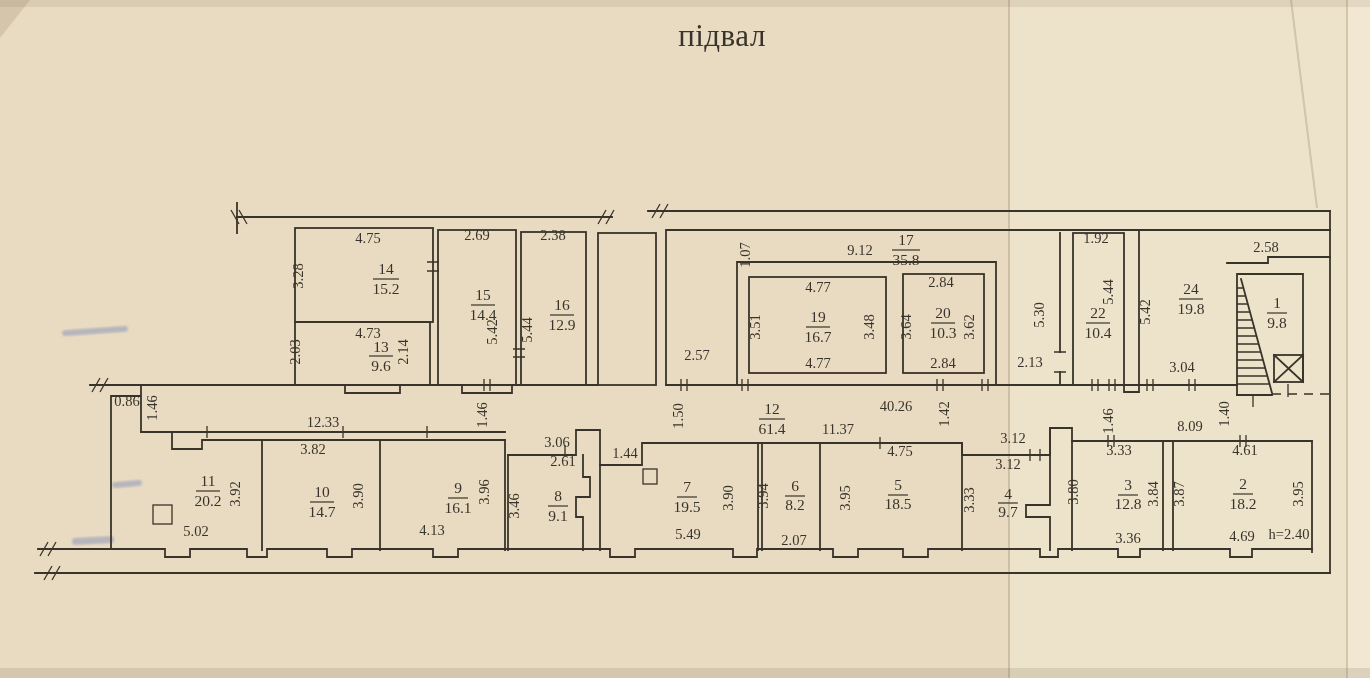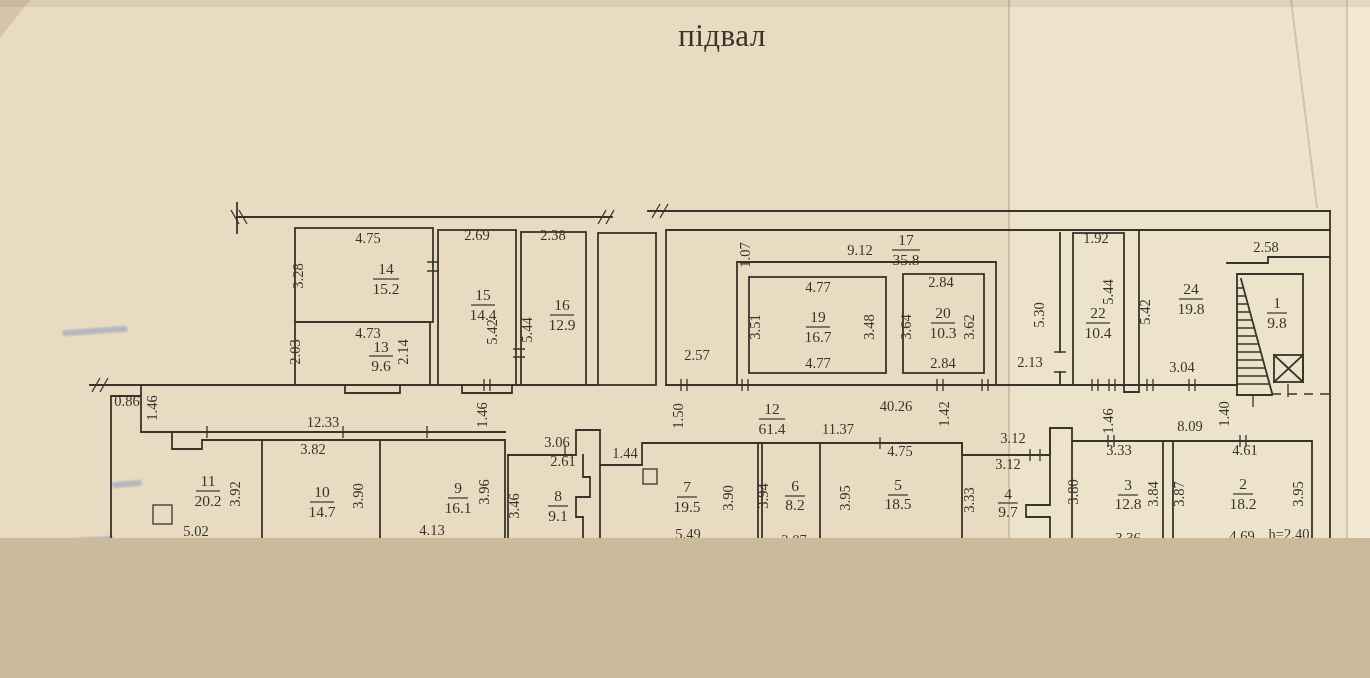--- a/index.html
+++ b/index.html
@@ -1,16 +1,16 @@
 <!DOCTYPE html>
 <html><head>
 <meta charset="utf-8">
 <style>
   html,body{margin:0;padding:0;background:#cbbb9c;}
-  .sheet{position:relative;width:1370px;height:538px;overflow:hidden;
+  .sheet{position:relative;width:1370px;height:678px;overflow:hidden;
          box-shadow:inset 0 0 60px rgba(90,70,40,.18);}
   svg{display:block;}
   svg text{font-family:"Liberation Serif","DejaVu Serif",serif;fill:#39342b;}
   .t{font-size:31px;text-anchor:middle;letter-spacing:.5px;}
   .d{font-size:14.5px;text-anchor:middle;}
   .n{font-size:15.5px;text-anchor:middle;}
   .w{stroke:#39342b;stroke-width:1.8;fill:none;stroke-linecap:square;stroke-linejoin:miter;}
   .thin{stroke:#39342b;stroke-width:1.3;fill:none;}
   .fl{stroke:#39342b;stroke-width:1.2;}
   .dash{stroke:#39342b;stroke-width:1.6;fill:none;stroke-dasharray:9 7;}

